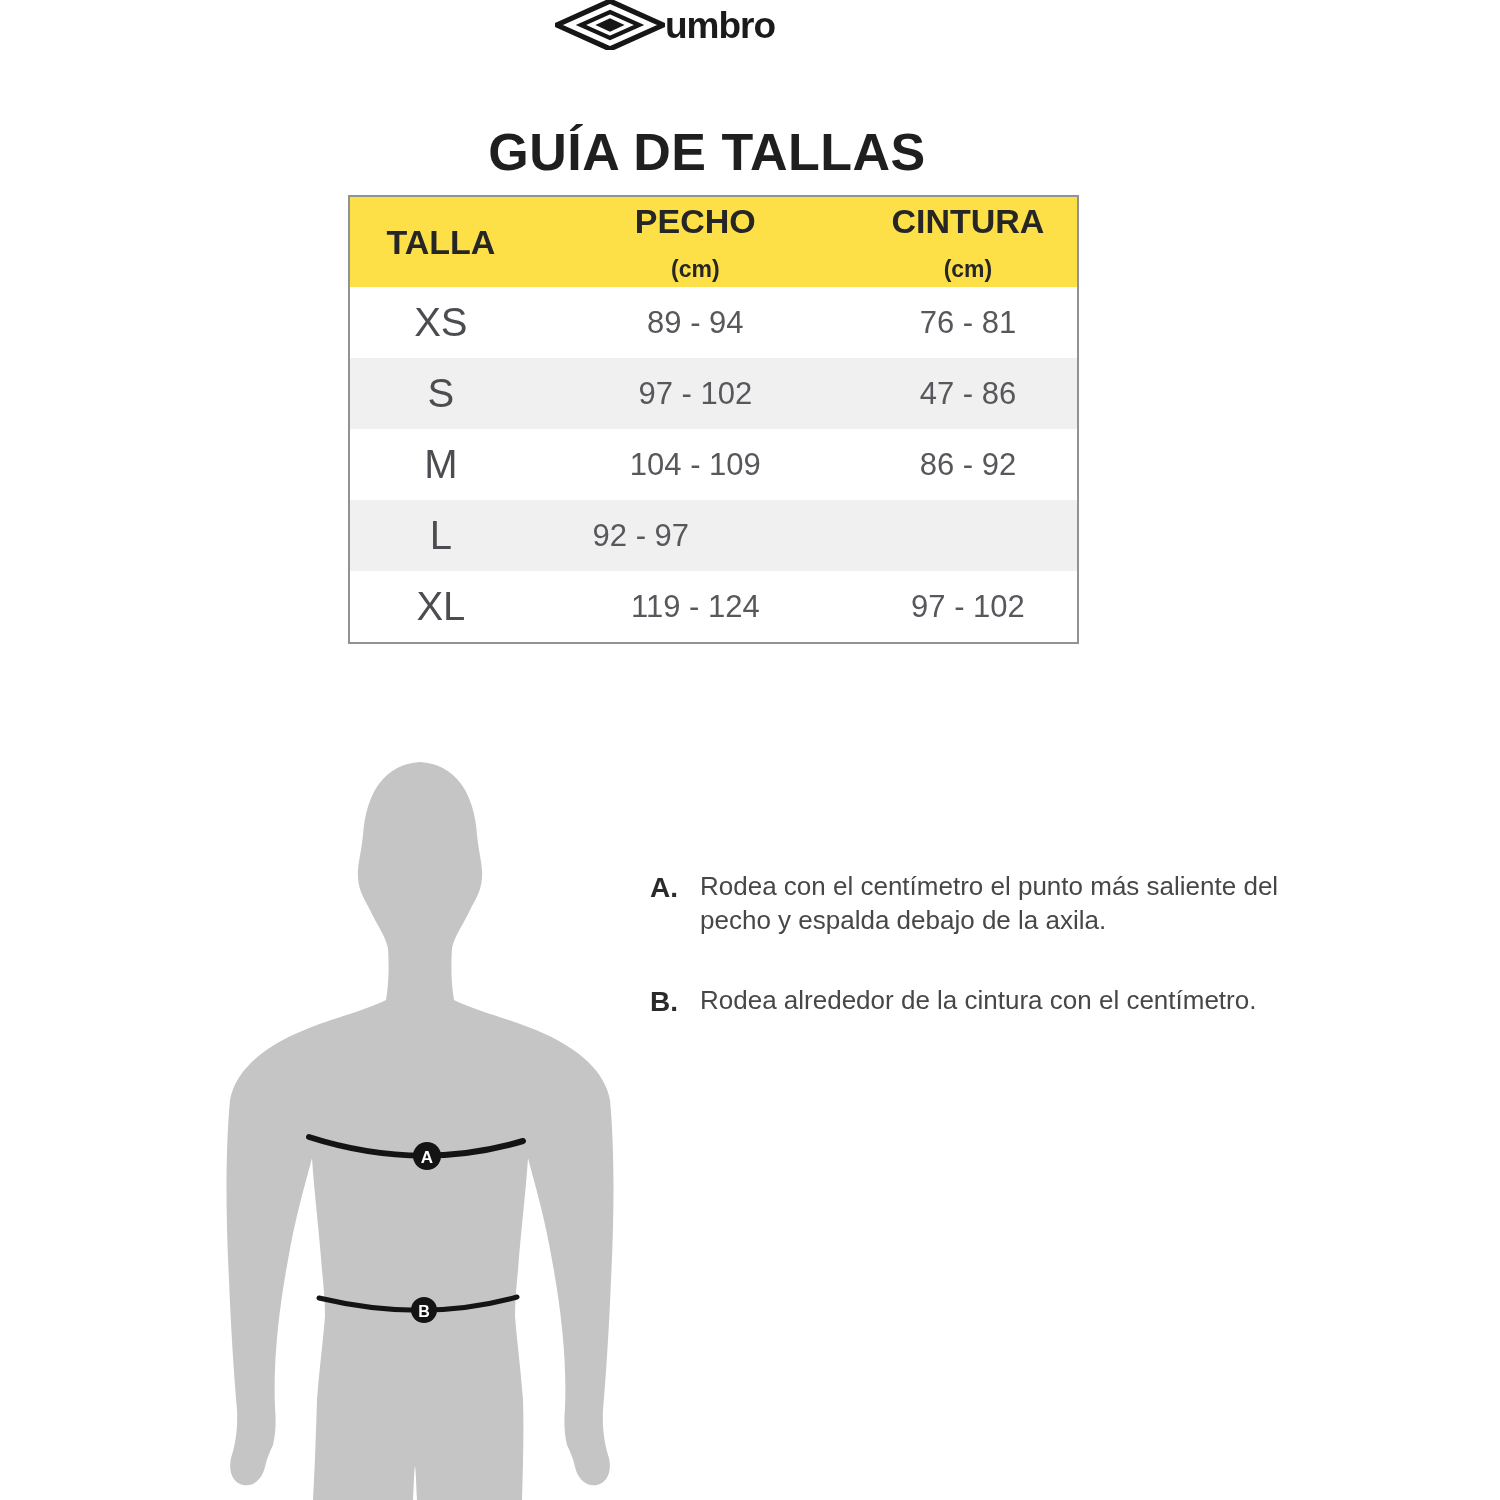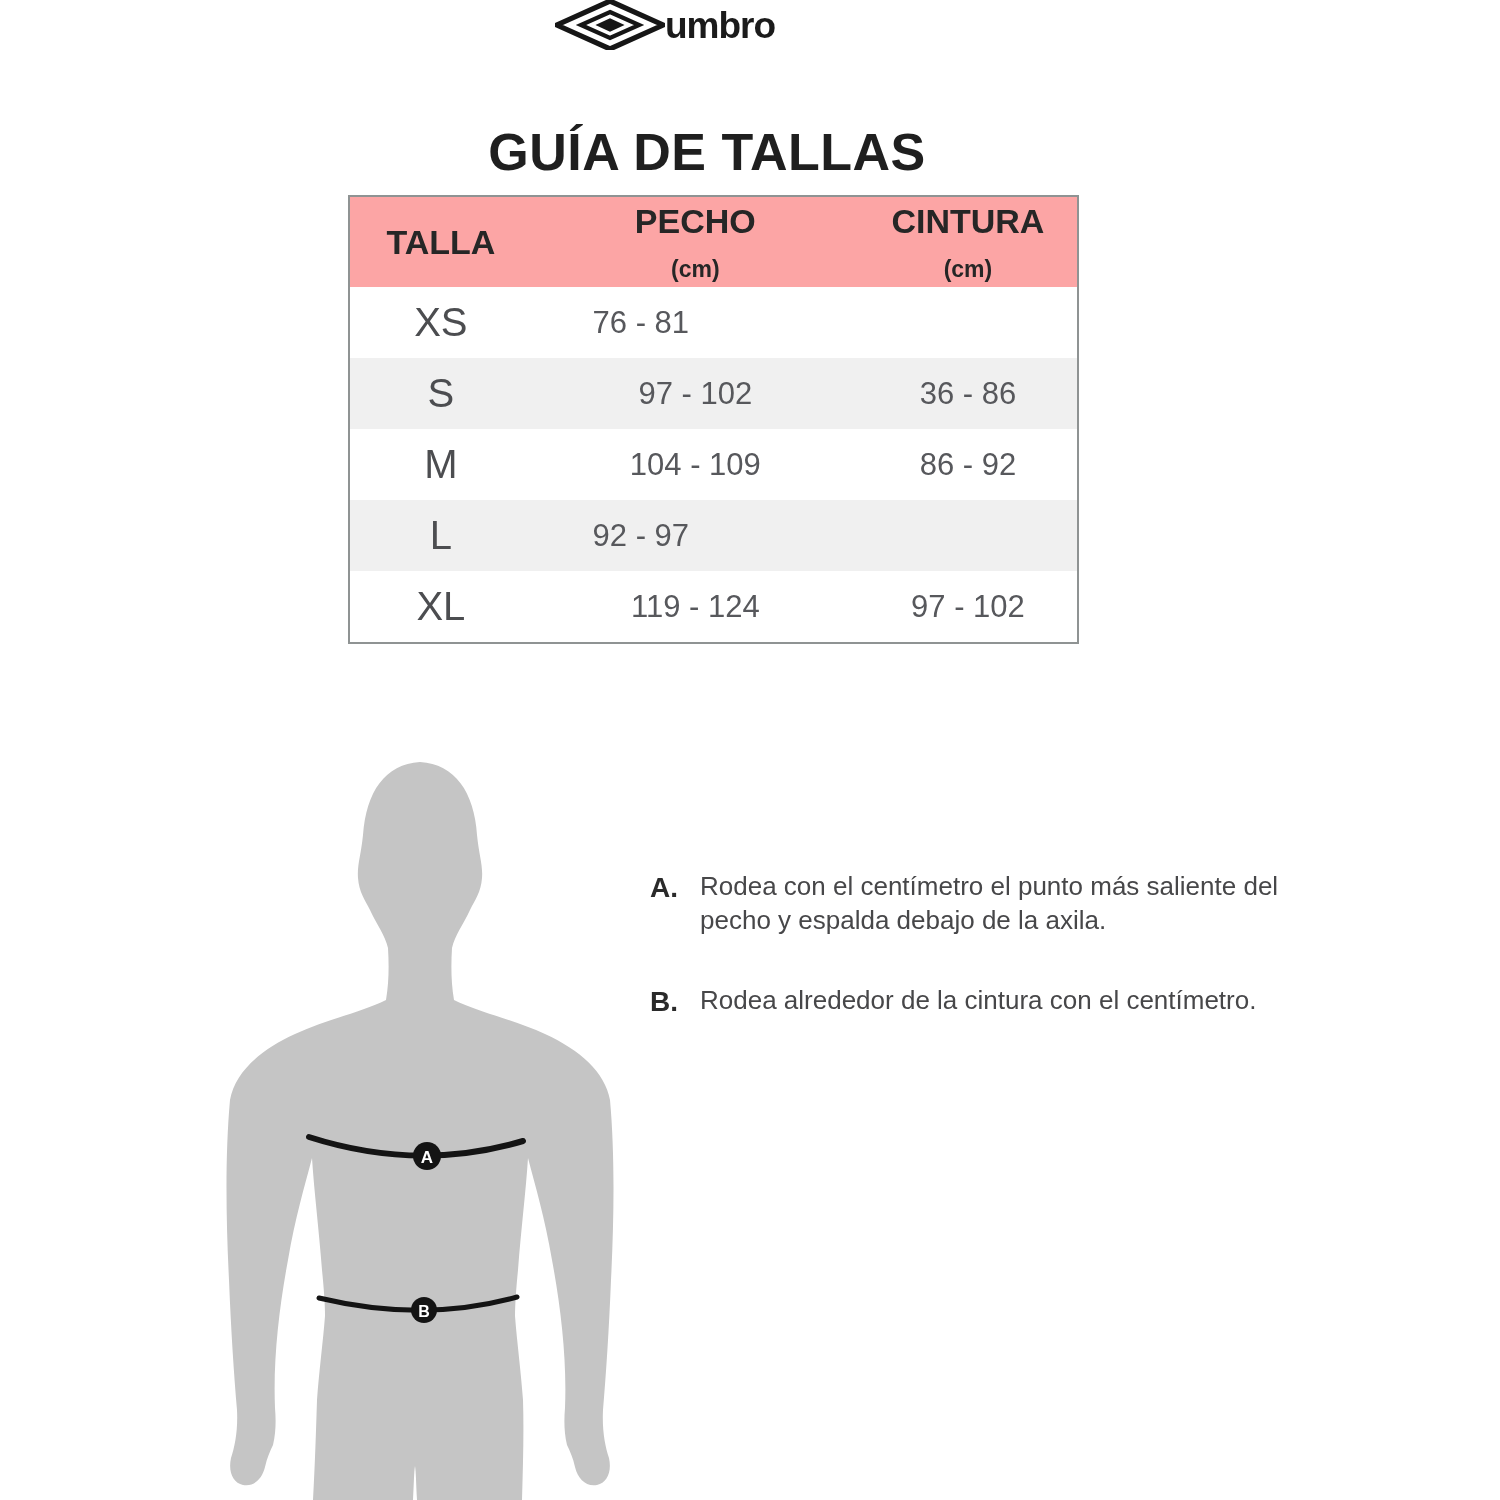--- a/index.html
+++ b/index.html
@@ -10,21 +10,21 @@
   
   .brand{position:absolute;left:555px;top:0;width:300px;display:flex;flex-direction:row;align-items:center;}
   .brand svg{display:block;}
   .wordmark{font-size:37px;font-weight:700;letter-spacing:-1px;color:#1b1b1b;margin-top:2px;}
   
   .page-title{position:absolute;left:0;top:122px;width:1414px;text-align:center;
     font-size:52px;font-weight:700;color:#1f1f1f;letter-spacing:0.5px;}
   
   .size-table{position:absolute;left:348px;top:195px;width:731px;border:2px solid #8f9393;box-sizing:border-box;}
   .trow{display:flex;align-items:center;}
-  .thead{background:#fca5a5;height:90px;}
+  .thead{background:#fde047;height:90px;}
   .tbody-row{height:71px;background:#ffffff;}
   .tbody-row.alt{background:#f0f0f0;}
   .c1{width:25%;text-align:center;}
   .c2{width:45%;text-align:center;}
   .c3{width:30%;text-align:center;}
   .th{font-weight:700;color:#262626;font-size:34px;line-height:1.0;}
   .th .unit{display:block;font-size:23px;font-weight:700;margin-top:20px;}
   .size-label{font-size:40px;color:#4c4d50;}
   .val{font-size:31px;color:#57585c;}
   
@@ -63,26 +63,27 @@
       <span class="unit">(cm)</span>
     </div>
     <div class="c3 th">
       <span>CINTURA</span>
       <span class="unit">(cm)</span>
     </div>
   </div>
 
   <div class="trow tbody-row">
     <div class="c1 size-label">XS</div>
+    <div class="c2 val">89 - 94</div>
     <div class="c3 val">76 - 81</div>
   </div>
   <div class="trow tbody-row alt">
     <div class="c1 size-label">S</div>
     <div class="c2 val">97 - 102</div>
-    <div class="c3 val">36 - 86</div>
+    <div class="c3 val">47 - 86</div>
   </div>
   <div class="trow tbody-row">
     <div class="c1 size-label">M</div>
     <div class="c2 val">104 - 109</div>
     <div class="c3 val">86 - 92</div>
   </div>
   <div class="trow tbody-row alt">
     <div class="c1 size-label">L</div>
     <div class="c3 val">92 - 97</div>
   </div>

